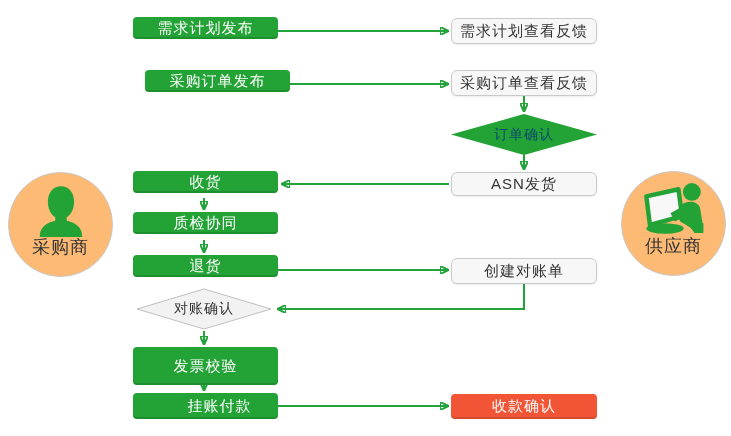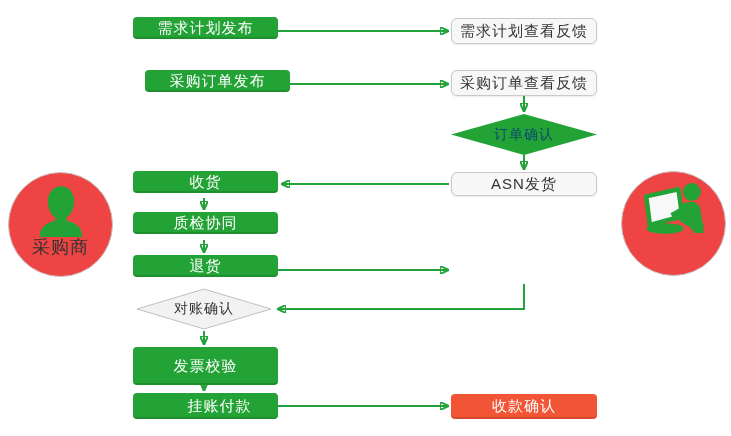--- a/index.html
+++ b/index.html
@@ -24,21 +24,21 @@
 
   
   .diamond{position:absolute;}
   .diamond .dlabel{position:absolute;left:0;top:0;width:100%;height:100%;
         display:flex;align-items:center;justify-content:center;font-size:14px;letter-spacing:1px;}
   .diamond.green .dlabel{color:#0c4a6e;}
   .diamond.gray .dlabel{color:var(--text_dark,#333);}
 
   
   .actor{position:absolute;width:105px;height:105px;border-radius:50%;
-         background:#ef4444;border:1px solid #c8c8c8;box-sizing:border-box;text-decoration:underline;}
+         background:#fdba74;border:1px solid #c8c8c8;box-sizing:border-box;text-decoration:underline;}
   .actor .aicon{position:absolute;left:50%;transform:translateX(-50%);}
   .actor .alabel{position:absolute;left:0;width:100%;text-align:center;top:62px;
          font-size:18px;color:#333;letter-spacing:1px;}
 </style>
 </head>
 <body>
 
 <div class="canvas">
 
   <svg class="connectors" viewBox="0 0 731 436">
@@ -72,20 +72,21 @@
   <div class="actor" style="left:621px;top:171px;">
     <svg class="aicon" style="top:10px;" width="66" height="52" viewBox="0 0 74 58">
       <polygon points="6,16 42,8 46,38 10,48" fill="#f8f8f8" style="stroke:var(--green,#23a335)" stroke-width="5" stroke-linejoin="round"></polygon>
       <ellipse cx="27" cy="52" rx="21" ry="6" style="fill:var(--green,#23a335)"></ellipse>
       <circle cx="57" cy="11" r="10" style="fill:var(--green,#23a335)"></circle>
       <path style="fill:var(--green,#23a335)" d="M46,25 C52,20 63,21 66,28 L69,46 C70,53 62,56 57,52
         L44,44 C40,37 42,29 46,25 Z"></path>
       <path style="fill:var(--green,#23a335)" d="M47,27 L33,35 L38,44 L50,38 Z"></path>
       <path style="fill:var(--green,#23a335)" d="M52,46 L70,46 L70,57 L60,57 Z"></path>
     </svg>
+    <div class="alabel">供应商</div>
   </div>
 
   <div class="node gbox" style="left:133px;top:17px;">
     <span>需求计划发布</span>
   </div>
   <div class="node gbox" style="left:133px;top:70px;margin-left:12px;">
     <span>采购订单发布</span>
   </div>
   <div class="node gbox" style="left:133px;top:171px;">
     <span>收货</span>
@@ -121,17 +122,20 @@
   <div class="diamond green" style="left:451px;top:114px;width:146px;height:41px;">
     <svg width="146" height="41" viewBox="0 0 146 41">
       <polygon points="73,0 146,20.5 73,41 0,20.5" style="fill:var(--green,#23a335)"></polygon>
     </svg>
     <div class="dlabel">订单确认</div>
   </div>
 
   <div class="node wbox" style="left:451px;top:172px;height:24px;">
     <span>ASN发货</span>
   </div>
+  <div class="node wbox" style="left:451px;top:258px;">
+    <span>创建对账单</span>
+  </div>
   <div class="node rbox" style="left:451px;top:394px;">
     <span>收款确认</span>
   </div>
 
 </div>
 
 </body></html>

